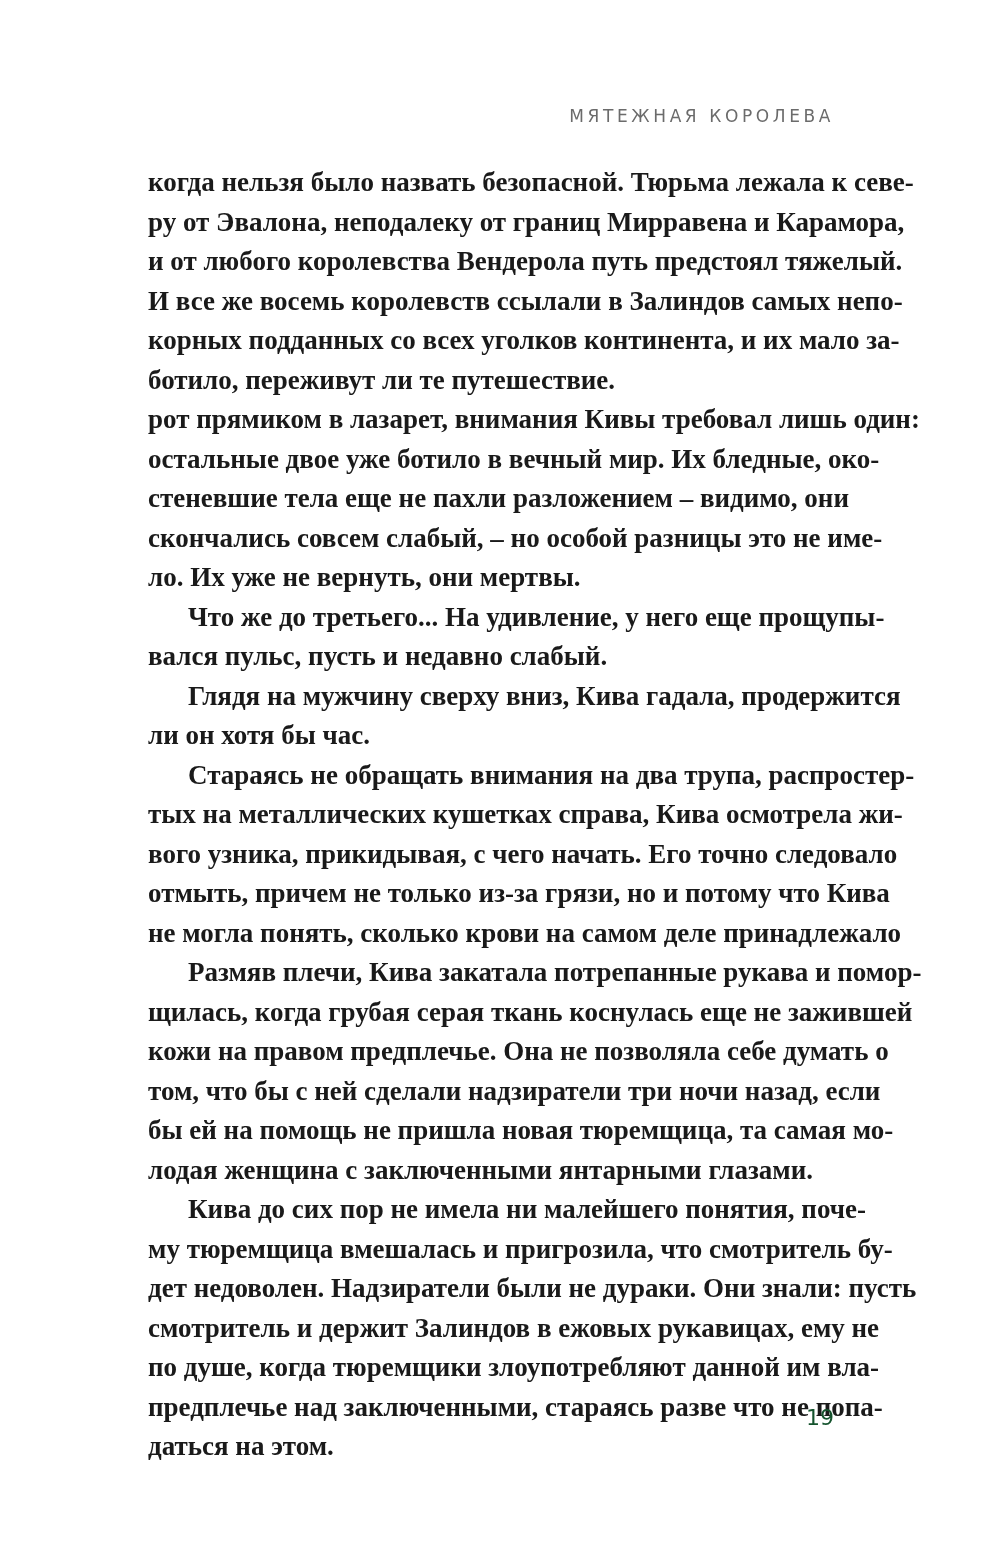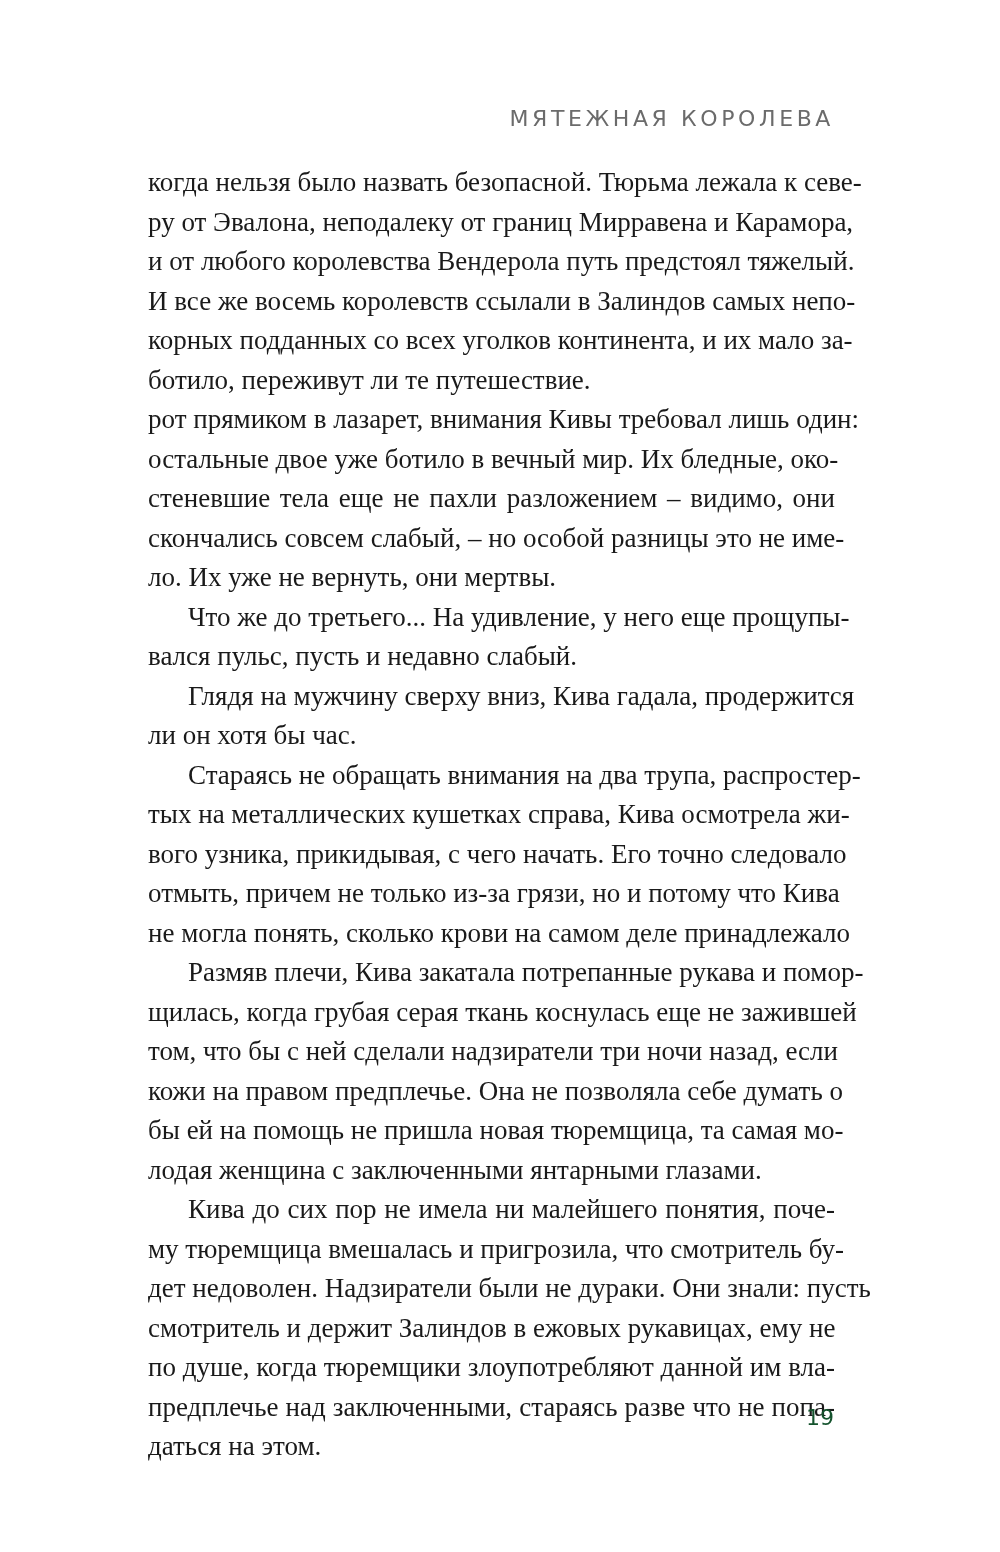--- a/index.html
+++ b/index.html
@@ -12,21 +12,21 @@
       width: 1000px;
       height: 1552px;
       background: #ffffff;
       overflow: hidden;
     }
     .running-head {
       position: absolute;
       top: 106px;
       right: 166px;
       font-family: "DejaVu Sans", sans-serif;
-      font-size: 22px;
+      font-size: 17px;
       letter-spacing: 3.6px;
       color: #6b6b6b;
       white-space: nowrap;
     }
     .text-block {
       position: absolute;
       left: 148px;
       top: 163px;
       width: 687px;
       font-family: "Liberation Serif", serif;
@@ -37,20 +37,21 @@
       margin: 0;
     }
     .line {
       display: block;
       height: 39.5px;
       line-height: 39.5px;
       text-align: justify;
       text-align-last: justify;
       white-space: nowrap;
       overflow: visible;
+      font-weight: bold;
     }
     .line.first {
       text-indent: 40px;
     }
     .line.last {
       text-align-last: left;
     }
     .folio {
       position: absolute;
       top: 1405px;
@@ -99,22 +100,22 @@
       <span class="line first">Стараясь не обращать внимания на два трупа, распростер-</span>
       <span class="line">тых на металлических кушетках справа, Кива осмотрела жи-</span>
       <span class="line">вого узника, прикидывая, с чего начать. Его точно следовало</span>
       <span class="line">отмыть, причем не только из-за грязи, но и потому что Кива</span>
       <span class="line">не могла понять, сколько крови на самом деле принадлежало</span>
     </p>
 
     <p class="para">
       <span class="line first">Размяв плечи, Кива закатала потрепанные рукава и помор-</span>
       <span class="line">щилась, когда грубая серая ткань коснулась еще не зажившей</span>
+      <span class="line">кожи на правом предплечье. Она не позволяла себе думать о</span>
       <span class="line">том, что бы с ней сделали надзиратели три ночи назад, если</span>
-      <span class="line">кожи на правом предплечье. Она не позволяла себе думать о</span>
       <span class="line">бы ей на помощь не пришла новая тюремщица, та самая мо-</span>
       <span class="line last">лодая женщина с заключенными янтарными глазами.</span>
     </p>
 
     <p class="para">
       <span class="line first">Кива до сих пор не имела ни малейшего понятия, поче-</span>
       <span class="line">му тюремщица вмешалась и пригрозила, что смотритель бу-</span>
       <span class="line">дет недоволен. Надзиратели были не дураки. Они знали: пусть</span>
       <span class="line">смотритель и держит Залиндов в ежовых рукавицах, ему не</span>
       <span class="line">по душе, когда тюремщики злоупотребляют данной им вла-</span>

